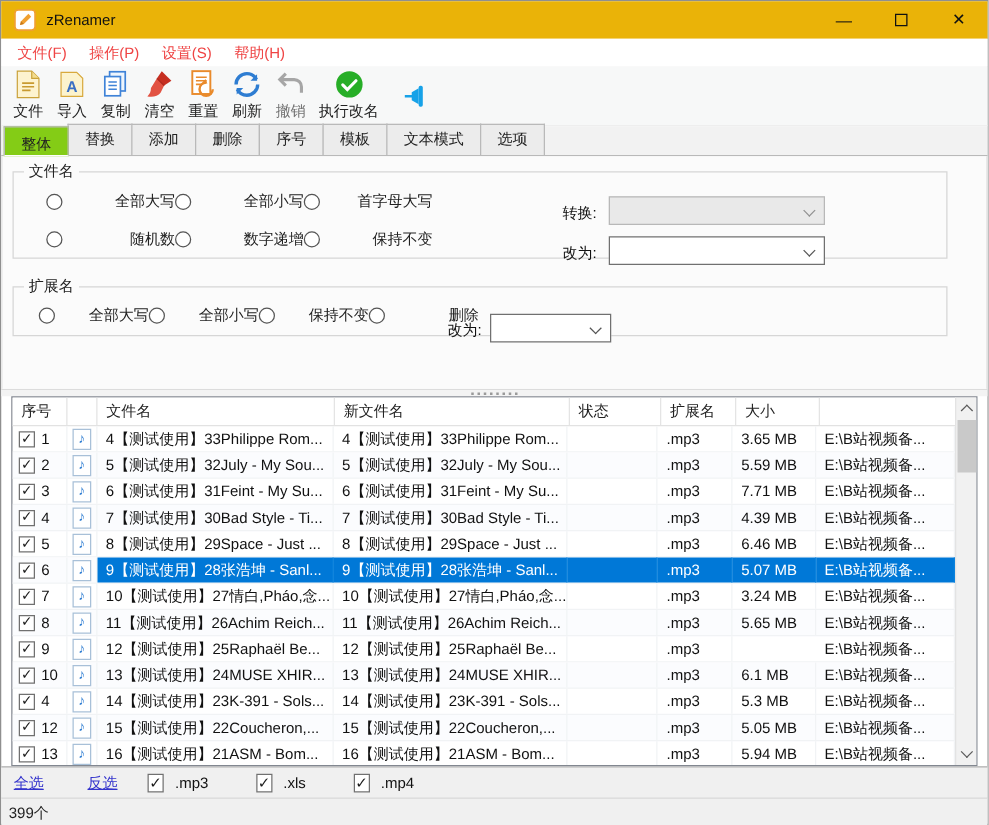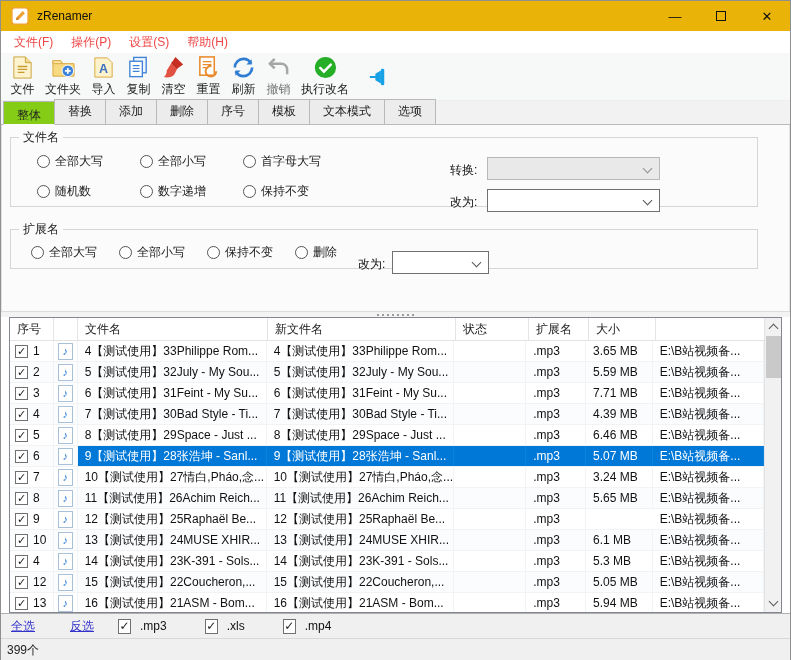--- a/index.html
+++ b/index.html
@@ -34,21 +34,21 @@
   .tab { padding:3px 13px 4px 13px; border:1px solid #b9b9b9; border-bottom:none; background:#ececec; margin-right:-1px; position:relative; color:#222; }
   .tab.active { background:#84cc16; height:24px; margin-bottom:-1px; border-bottom:1px solid #fdfdfd; z-index:2; padding-top:5px; }
 
   
   .panel { height:186px; background:#fbfbfb; position:relative; flex:0 0 186px; border-left:1px solid #e3e3e3; border-right:1px solid #e3e3e3; }
   fieldset { position:absolute; border:1px solid #d6d6d6; background:transparent; }
   fieldset legend { font-size:12px; color:#222; padding:0 4px; margin-left:8px; }
   .fg1 { left:8px; top:4px; width:748px; height:78px; }
   .fg2 { left:8px; top:96px; width:748px; height:48px; }
   .radio-row { padding-left:26px; height:30px; display:flex; align-items:center; }
-  .radio-opt { display:inline-flex; align-items:center; }
+  .radio-opt { display:inline-flex; align-items:center;justify-content:space-between; }
   .radio-circle { width:13px; height:13px; border:1px solid #555; border-radius:50%; background:#fff; display:inline-block; margin-right:5px; flex:0 0 13px; }
   .fg1 .radio-opt { width:103px; }
   .fg2 .radio-row { height:26px; margin-top:1px; }
   .fg2 .radio-opt { width:88px; }
   .combo { position:absolute; height:23px; background:#fff; border:1px solid #707070; }
   .combo::after { content:""; position:absolute; right:8px; top:7px; width:6px; height:6px; border-right:1.6px solid #555; border-bottom:1.6px solid #555; transform:rotate(45deg); }
   .combo.disabled { background:#e9e9e9; border-color:#b8b8b8; }
   .combo.disabled::after { border-color:#909090; }
   .combo-label { position:absolute; font-size:12px; color:#111; }
 
@@ -123,31 +123,20 @@
             <path d="M4 2h12l6 6v16H4z" fill="#fdf3cf" stroke="#caa23a"></path>
             <path d="M16 2v6h6" fill="#f3dc8e" stroke="#caa23a"></path>
             <path d="M8 12h10M8 15h10M8 18h7" stroke="#c89a30" stroke-width="1.4"></path>
           </svg>
         </span>
         <span class="tlabel">文件</span>
       </div>
       <div class="tool-btn">
         <span class="ticon">
           <svg viewBox="0 0 26 26">
-            <path d="M2 6h8l2 3h12v13H2z" fill="#f7d981" stroke="#d8a93c"></path>
-            <path d="M2 6h8l2 3H2z" fill="#fce9ae" stroke="#d8a93c"></path>
-            <circle cx="17.5" cy="16.5" r="6" fill="#3f83d8" stroke="#fff"></circle>
-            <path d="M17.5 13.5v6M14.5 16.5h6" stroke="#fff" stroke-width="1.8"></path>
-          </svg>
-        </span>
-        <span class="tlabel">文件夹</span>
-      </div>
-      <div class="tool-btn">
-        <span class="ticon">
-          <svg viewBox="0 0 26 26">
             <path d="M4 3h13l5 5v15H4z" fill="#fcf3cd" stroke="#d8a93c"></path>
             <text x="13" y="19" font-size="13" font-weight="bold" fill="#3a6fc4" text-anchor="middle">A</text>
           </svg>
         </span>
         <span class="tlabel">导入</span>
       </div>
       <div class="tool-btn">
         <span class="ticon">
           <svg viewBox="0 0 26 26">
             <rect x="8" y="2.5" width="13" height="16" fill="#eef5fd" stroke="#3f83d8" stroke-width="1.4"></rect>

